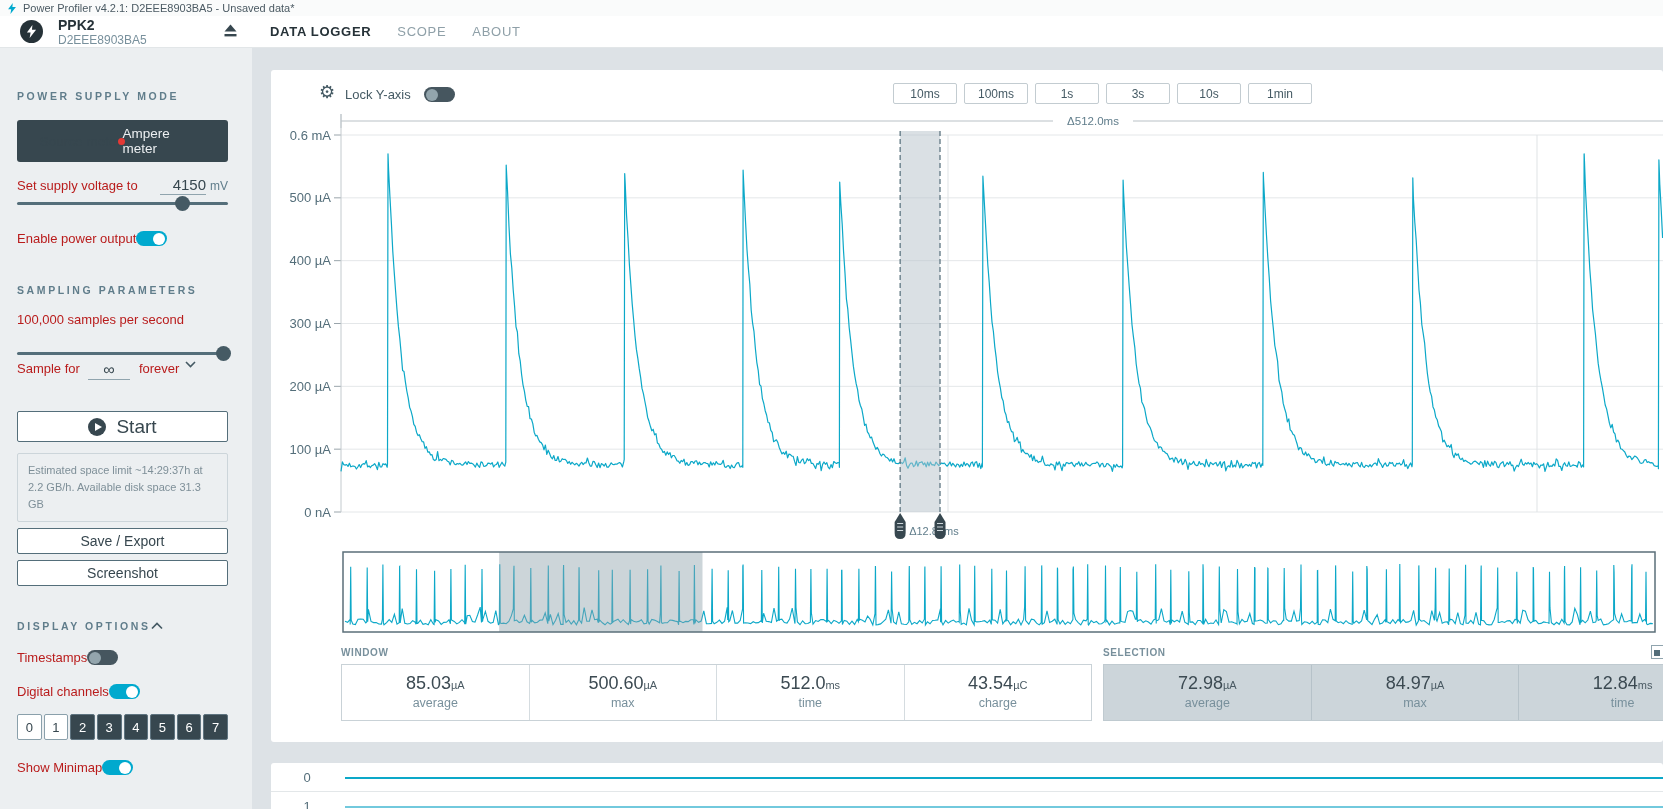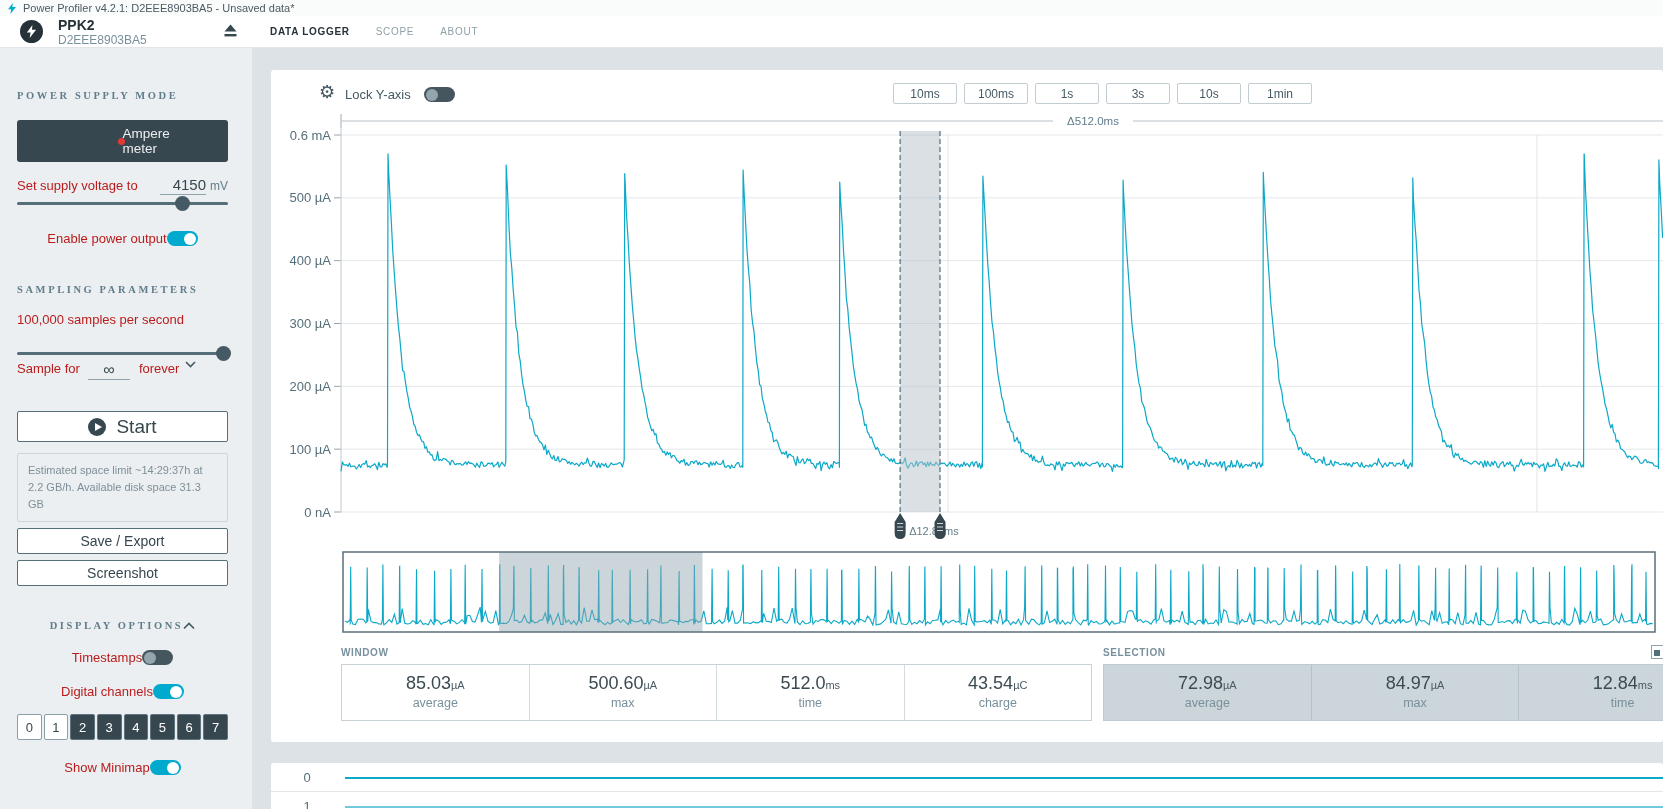--- a/index.html
+++ b/index.html
@@ -10,43 +10,43 @@
   
   .titlebar { position:absolute; top:0; left:0; right:0; height:16px; background:#fafbfb; display:flex; align-items:center; gap:6px; padding-left:7px; font-size:11px; color:#4b5a63; }
 
   
   .header { position:absolute; top:16px; left:0; right:0; height:32px; background:#ffffff; border-bottom:1px solid #e2e6e8; }
   .logo-circle { position:absolute; left:20px; top:4px; width:23px; height:23px; border-radius:50%; background:#263238; display:flex; align-items:center; justify-content:center; }
   .device-name { position:absolute; left:58px; top:1px; font-size:14px; font-weight:bold; color:#263238; }
   .device-id { position:absolute; left:58px; top:17px; font-size:12px; color:#78909c; }
   .eject { position:absolute; left:222px; top:7px; }
   .tabs { position:absolute; left:270px; top:0; height:31px; display:flex; align-items:center; gap:26px; }
-  .tab { font-size:10px; letter-spacing:0.7px; color:#8fa0a8; cursor:pointer; }
+  .tab { font-size:13px; letter-spacing:0.7px; color:#8fa0a8; cursor:pointer; }
   .tab.active { color:#263238; font-weight:bold; }
 
   
   .sidebar { position:absolute; top:48px; left:0; width:252px; bottom:0; background:#eceff1; }
   .sb { position:absolute; left:17px; width:211px; }
-  .section-label { font-size:10.5px; letter-spacing:2.6px; color:#607d8b; font-weight:bold;font-family:Liberation Serif, serif; }
+  .section-label { font-size:10.5px; letter-spacing:2.6px; color:#607d8b; font-weight:bold; }
 
   .meter-group { display:flex; background:#37474f; border-radius:3px; padding:21px; height:32px; }
   .meter-opt { flex:1; display:flex; align-items:center; justify-content:center; font-size:13.5px; position:relative; color:#eceff1; }
   .meter-opt.selected { background:#ffffff; border-radius:2px; color:#37474f; }
   .red-dot { position:absolute; top:-3px; right:-2px; width:7px; height:7px; border-radius:50%; background:#e53935; }
 
   .row-flex { display:flex; align-items:baseline; }
   .lab13 { font-size:13px; color:#b91c1c; }
   .volt-val { font-size:15px; color:#37474f; width:46px; text-align:right; border-bottom:1px solid #90a4ae; margin-left:auto; padding-bottom:1px; }
   .volt-unit { font-size:12px; color:#607d8b; margin-left:4px; }
 
   .slider { position:relative; height:15px; }
   .slider .track { position:absolute; left:0; right:0; top:6px; height:3px; background:#546e7a; border-radius:2px; }
   .slider .thumb { position:absolute; top:0; width:15px; height:15px; border-radius:50%; background:#455a64; }
 
-  .toggle-row { display:flex; align-items:center; justify-content:center; }
+  .toggle-row { display:flex; align-items:center; justify-content:flex-start; }
   .switch { position:relative; width:31px; height:15px; border-radius:8px; cursor:pointer; flex:0 0 auto; }
   .switch .knob { position:absolute; top:1.5px; width:12px; height:12px; border-radius:50%; }
   .switch.on { background:#00a9ce; } .switch.on .knob { left:17px; background:#ffffff; }
   .switch.off { background:#46565f; } .switch.off .knob { left:2px; background:#93a5ad; }
 
   .field-line { border-bottom:1px solid #90a4ae; text-align:center; }
   .btn { background:#ffffff; border:1px solid #546e7a; border-radius:2px; display:flex; align-items:center; justify-content:center; font-size:14px; color:#37474f; cursor:pointer; }
   .play-circle { width:18px; height:18px; border-radius:50%; background:#37474f; display:inline-flex; align-items:center; justify-content:center; margin-right:10px; }
   .play-tri { width:0; height:0; border-left:7px solid #ffffff; border-top:4.5px solid transparent; border-bottom:4.5px solid transparent; margin-left:2px; }
   .info-box { border:1px solid #ccd5da; border-radius:2px; font-size:11px; color:#7e8f98; line-height:1.55; padding:8px 10px; }

